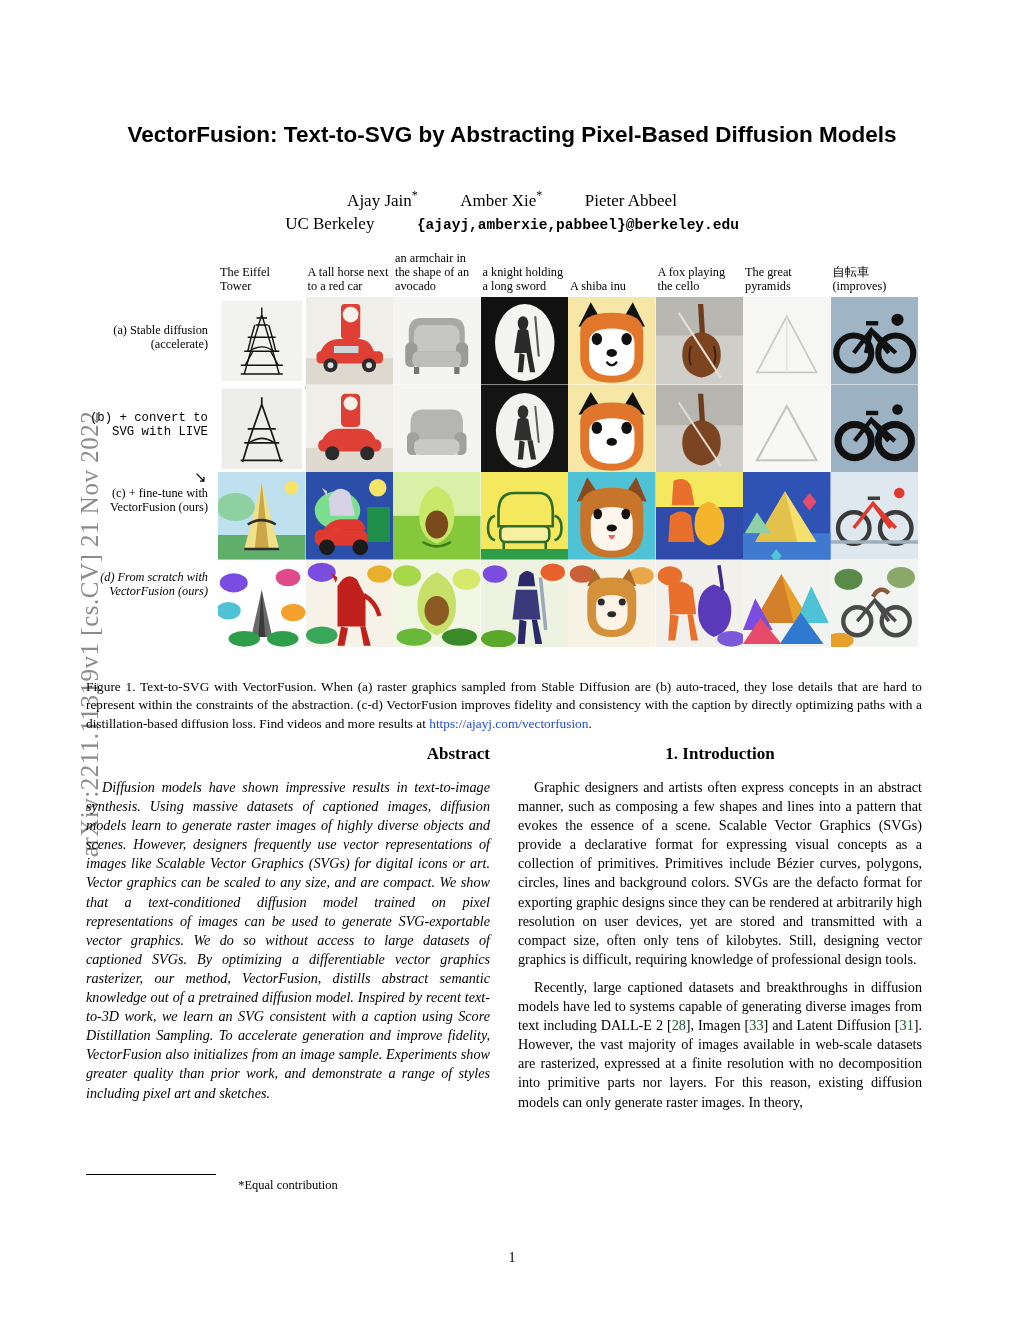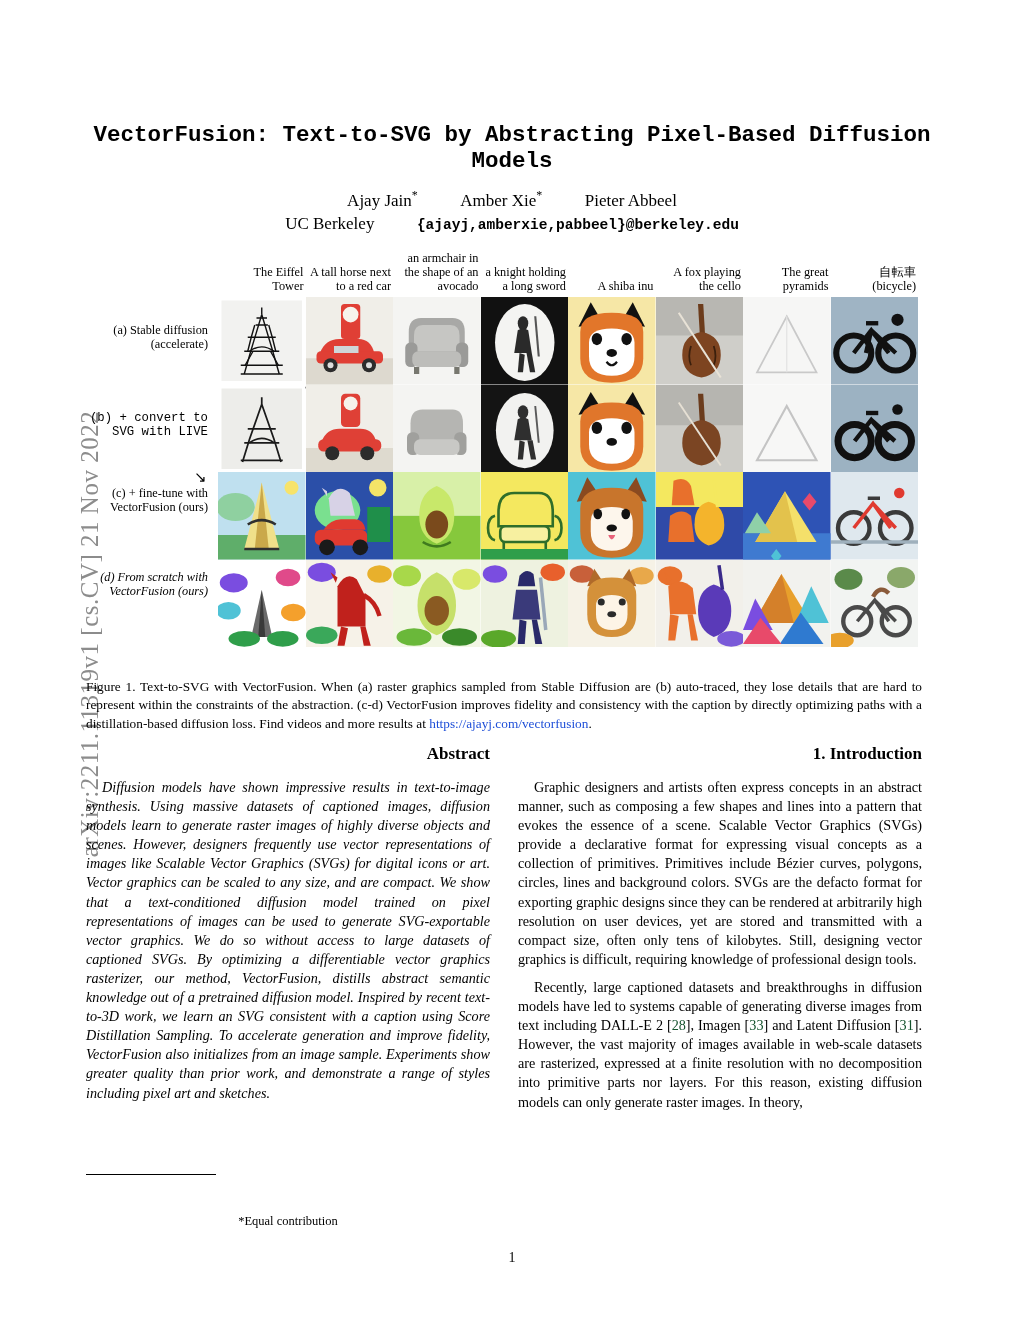--- a/index.html
+++ b/index.html
@@ -38,21 +38,21 @@
   }
   
   .title {
     position: absolute;
     left: 84px;
     top: 122px;
     width: 856px;
     text-align: center;
     font-size: 22.5px;
     font-weight: bold;
-    font-family: Liberation Mono, monospace;
+    font-family: Liberation Sans, sans-serif;
   }
   .authors {
     position: absolute;
     left: 84px;
     top: 188px;
     width: 856px;
     text-align: center;
     font-size: 17px;
   }
   .authors .names span { display: inline-block; }
@@ -85,21 +85,21 @@
   }
   .col-headers {
     display: flex;
     margin-left: 132px;
     width: 700px;
   }
   .col-head {
     width: 87.5px;
     font-size: 12.3px;
     line-height: 1.12;
-    text-align: right;
+    text-align: left;
     padding: 0 2px 4px 2px;
     box-sizing: border-box;
     align-self: flex-end;
   }
   .fig-row {
     display: flex;
     margin-left: 132px;
     width: 700px;
     height: 87.5px;
   }
@@ -151,21 +151,21 @@
   }
   .sec-head {
     font-size: 17px;
     font-weight: bold;
     text-align: right;
     margin-bottom: 14px;
   }
   .sec-head-left {
     font-size: 17px;
     font-weight: bold;
-    text-align: right;
+    text-align: center;
     margin-bottom: 14px;
   }
   .abstract-body {
     font-size: 14.2px;
     line-height: 1.345;
     font-style: italic;
     text-align: justify;
     text-indent: 16px;
   }
   .body-par {
@@ -183,21 +183,20 @@
     width: 130px;
     border-top: 1px solid #000;
   }
   .footnote {
     position: absolute;
     left: 86px;
     top: 1178px;
     width: 404px;
     font-size: 12.5px;
     text-align: center;
-    margin-top: 36px;
   }
   .pagenum {
     position: absolute;
     left: 0;
     top: 1250px;
     width: 1024px;
     text-align: center;
     font-size: 14px;
   }
   svg { display: block; }
@@ -231,21 +230,21 @@
     <div class="fig-grid">
 
       <div class="col-headers">
         <div class="col-head">The Eiffel Tower</div>
         <div class="col-head">A tall horse next to a red car</div>
         <div class="col-head">an armchair in the shape of an avocado</div>
         <div class="col-head">a knight holding a long sword</div>
         <div class="col-head">A shiba inu</div>
         <div class="col-head">A fox playing the cello</div>
         <div class="col-head">The great pyramids</div>
-        <div class="col-head">自転車 (bicycle)</div>
+        <div class="col-head">自転車 (improves)</div>
       </div>
 
       <div style="position:relative;height:87.5px;">
         <div class="row-label" style="top:26px;">(a) Stable diffusion (accelerate)</div>
         <div class="fig-row">
 
           <div class="cell">
             <svg width="87.5" height="87.5" viewBox="0 0 100 100">
               <rect width="100" height="100" fill="#ffffff"></rect>
               <rect x="4" y="4" width="92" height="92" fill="#f2f2f0"></rect>

